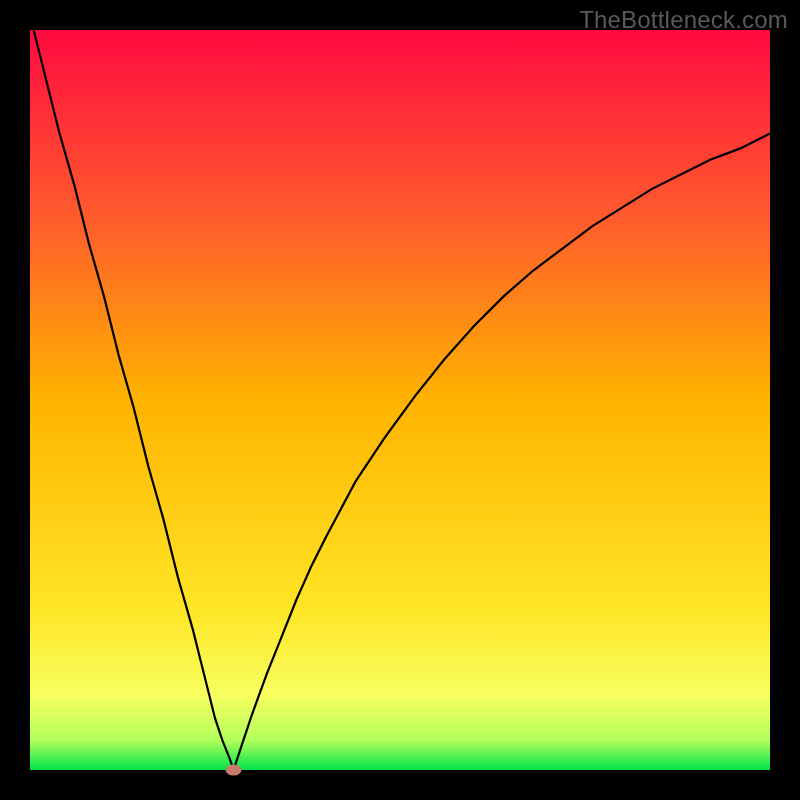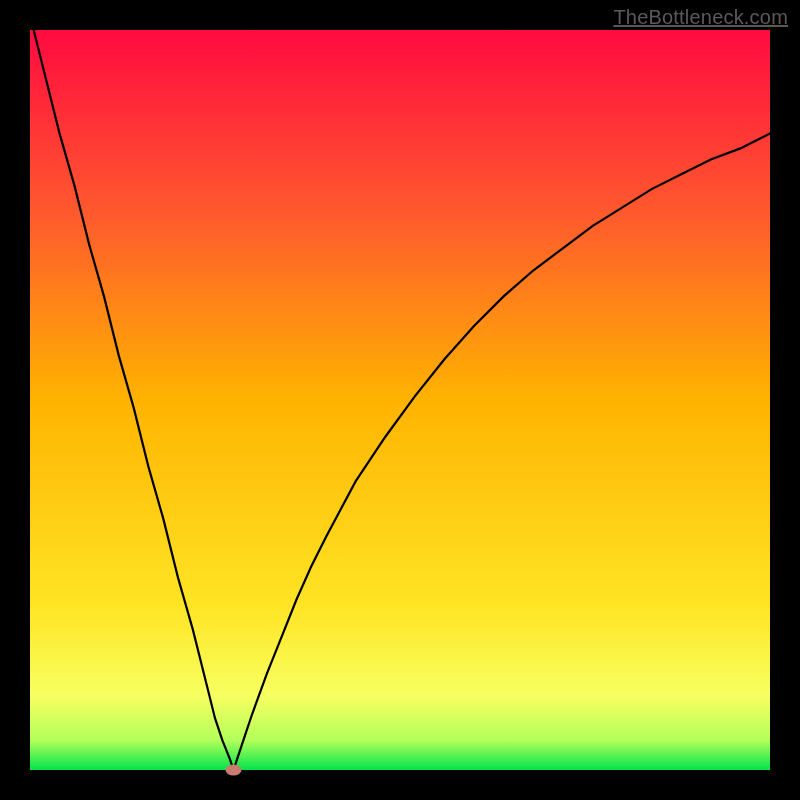--- a/index.html
+++ b/index.html
@@ -13,27 +13,26 @@
   }
   .chart-wrap {
     position: relative;
     width: 800px;
     height: 800px;
   }
   .watermark {
     position: absolute;
     top: 6px;
     right: 12px;
-    font-size: 20px;
+    font-size: 24px;
     font-weight: 500;
     color: #5a5a5a;
     letter-spacing: 0.2px;
     z-index: 10;
     user-select: none;
-    text-decoration: underline;
   }
   svg.plot {
     position: absolute;
     top: 0;
     left: 0;
     width: 800px;
     height: 800px;
     display: block;
   }
 </style>

